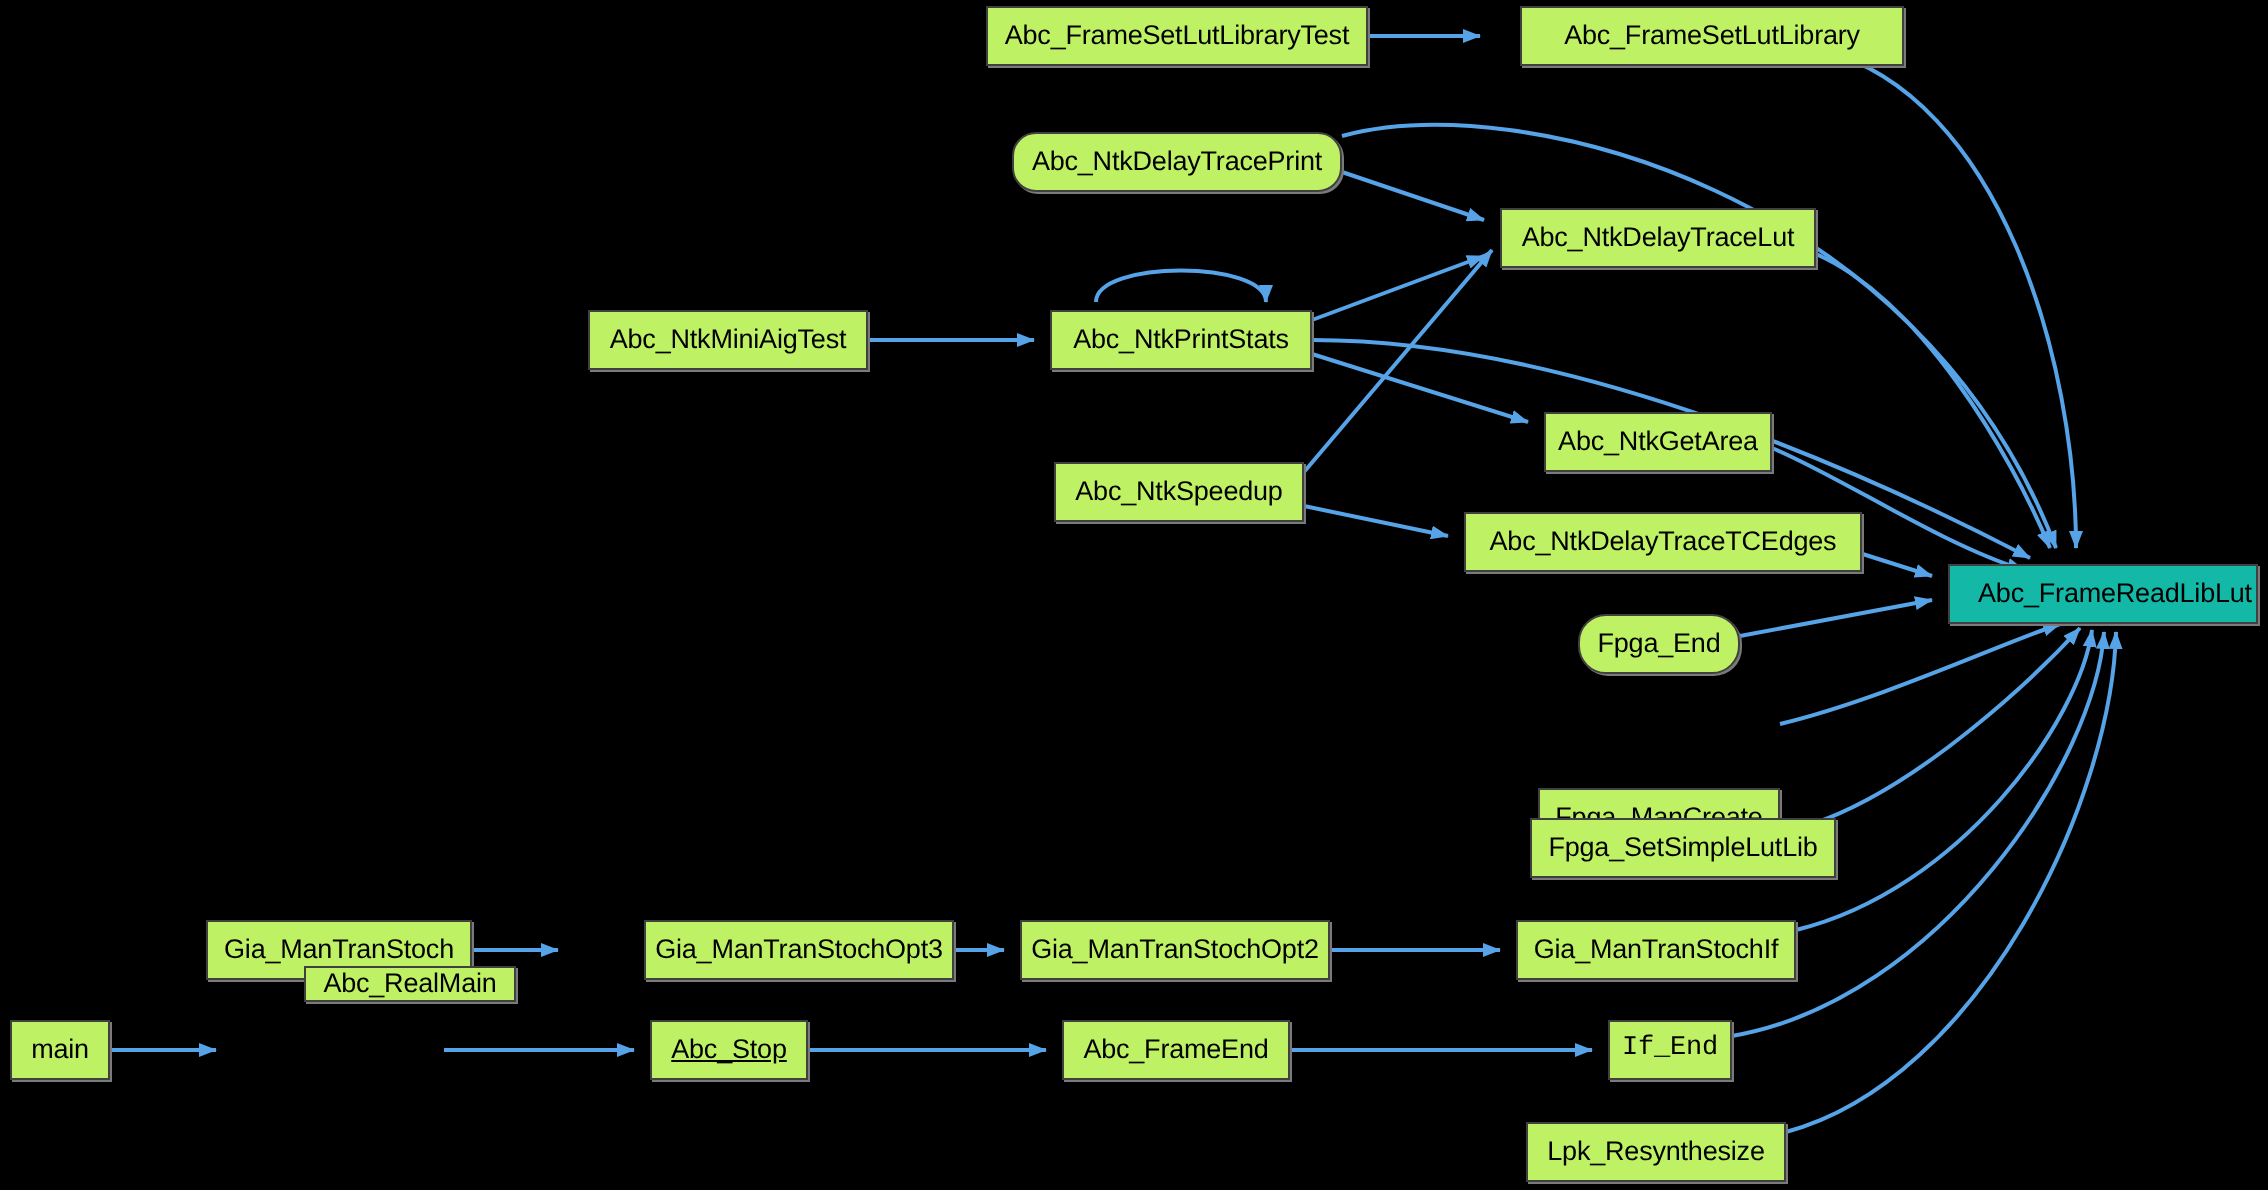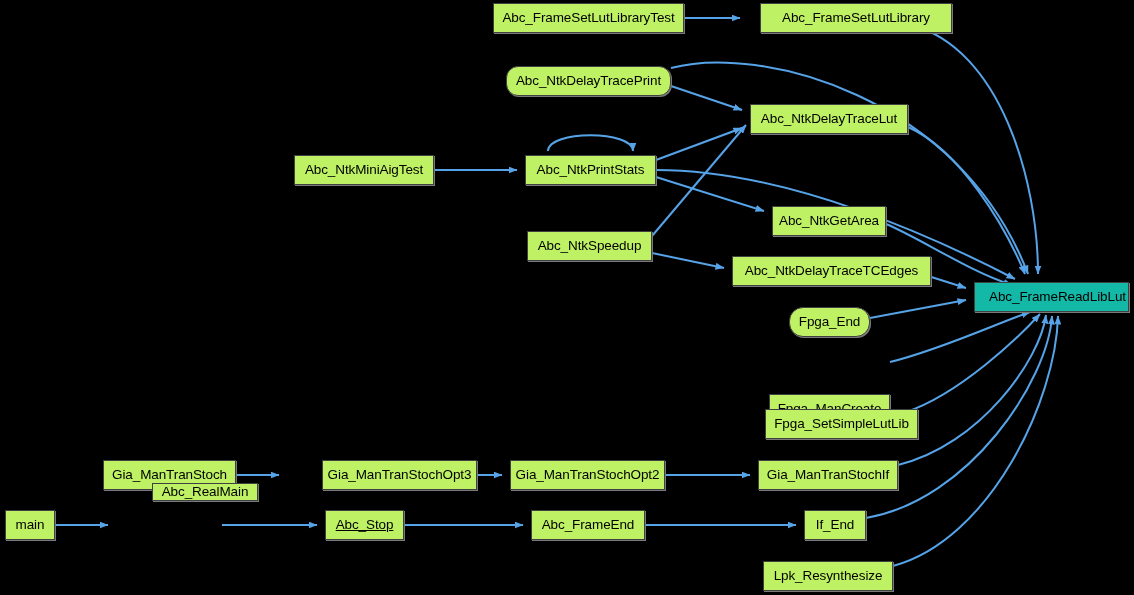--- a/index.html
+++ b/index.html
@@ -140,20 +140,20 @@
       </div>
       <div class="node" style="left: 116px; top: 483px; width: 106px; height: 18px; margin-left: 36px;">
         <span>Abc_RealMain</span>
       </div>
       <div class="node" style="left: 325px; top: 510px; width: 79px; height: 30px; text-decoration: underline;">
         <span>Abc_Stop</span>
       </div>
       <div class="node" style="left: 531px; top: 510px; width: 114px; height: 30px;">
         <span>Abc_FrameEnd</span>
       </div>
-      <div class="node" style="left: 804px; top: 510px; width: 62px; height: 30px;">
+      <div class="node" style="left: 804px; top: 510px; width: 62px; height: 30px; font-family: Liberation Mono, monospace;">
         <span>If_End</span>
       </div>
       <div class="node" style="left: 763px; top: 561px; width: 130px; height: 30px;">
         <span>Lpk_Resynthesize</span>
       </div>
     </div>
 </div>
 
 </body></html>

